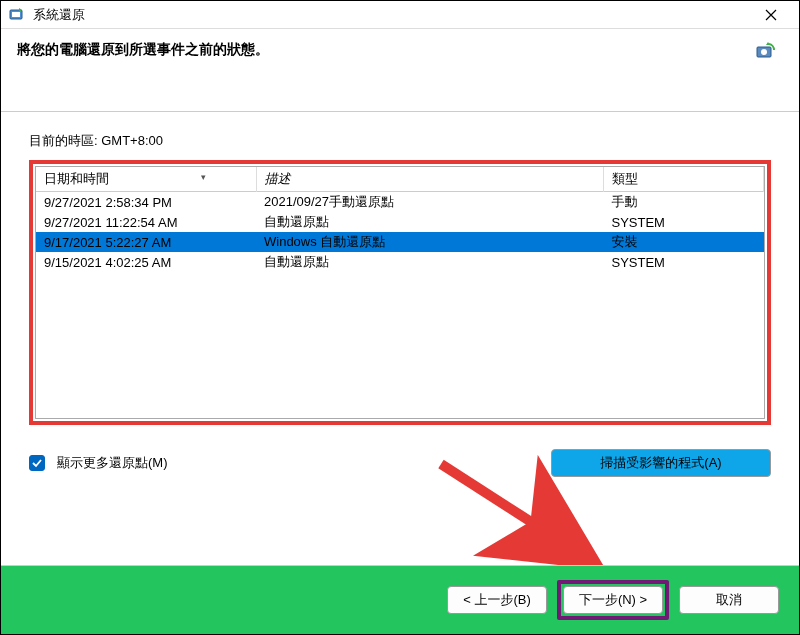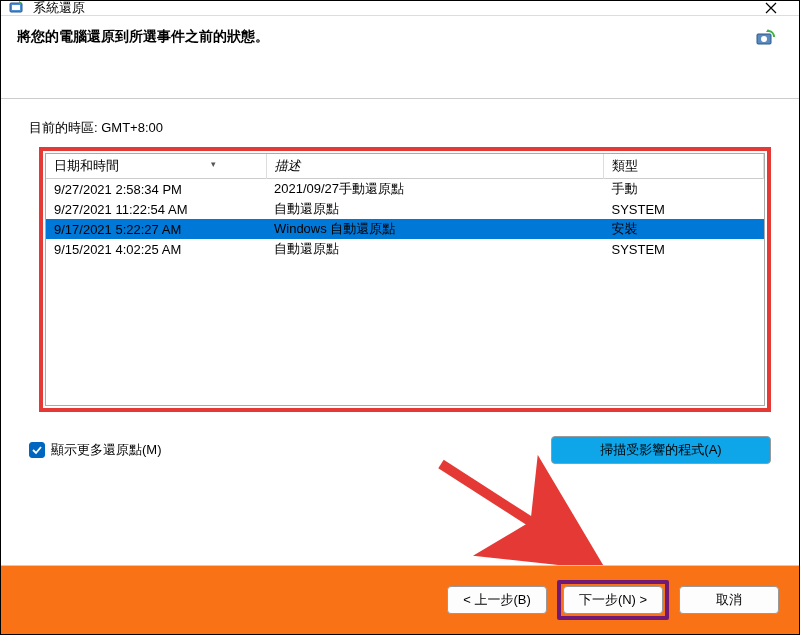--- a/index.html
+++ b/index.html
@@ -8,21 +8,21 @@
       font-size: 13px;
       background: #fff;
       width: 800px;
       height: 635px;
       position: relative;
       border: 1px solid #000;
     }
     .titlebar {
       display: flex;
       align-items: center;
-      height: 15px;
+      height: 28px;
       padding: 0 8px;
       border-bottom: 1px solid #ddd;
     }
     .titlebar .app-icon {
       width: 16px; height: 16px;
       margin-right: 8px;
       display: inline-flex;
       align-items: center; justify-content: center;
     }
     .titlebar .title { flex: 1; font-size: 13px; }
@@ -42,21 +42,20 @@
     .header-area .restore-icon { width: 20px; height: 20px; }
     .content {
       padding: 20px 28px 0 28px;
     }
     .tz-label { font-size: 13px; margin-bottom: 10px; }
     .table-wrap {
       border: 4px solid #e53935;
       position: relative;
       height: 265px;
       background: #fff;
-      margin-left: 10px;
     }
     .table-inner {
       position: absolute;
       inset: 2px;
       border: 1px solid #aaa;
       background: #fff;
       overflow: hidden;
     }
     table { width: 100%; border-collapse: collapse; font-size: 13px; }
     thead th {
@@ -74,21 +73,21 @@
     .col-desc { width: auto; font-style: italic; }
     .col-type { width: 160px; }
     .sort-ind { font-size: 9px; color: #555; position: absolute; right: 50px; top: 5px;}
     .lower-row {
       display: flex;
       justify-content: space-between;
       align-items: center;
       margin-top: 24px;
       padding-bottom: 18px;
     }
-    .checkbox-wrap { display: flex; align-items: center; gap: 6px; }
+    .checkbox-wrap { display: flex; align-items: center; gap: 12px; }
     .checkbox {
       width: 16px; height: 16px;
       border: 1px solid #0067c0;
       border-radius: 3px;
       background: #0067c0;
       display: flex; align-items: center; justify-content: center;
       color: #fff; font-size: 11px;
     }
     .scan-btn {
       min-width: 220px;
@@ -102,21 +101,21 @@
     }
     .footer {
       position: absolute;
       bottom: 0; left: 0; right: 0;
       border-top: 1px solid #ccc;
       padding: 14px 20px;
       display: flex;
       justify-content: flex-end;
       gap: 10px;
       align-items: center;
-      background: #f97316;
+      background: #22c55e;
     }
     .btn {
       min-width: 100px;
       padding: 4px 12px;
       border: 1px solid #999;
       border-radius: 4px;
       background: #fdfdfd;
       font-size: 13px;
       font-family: inherit;
       cursor: pointer;

